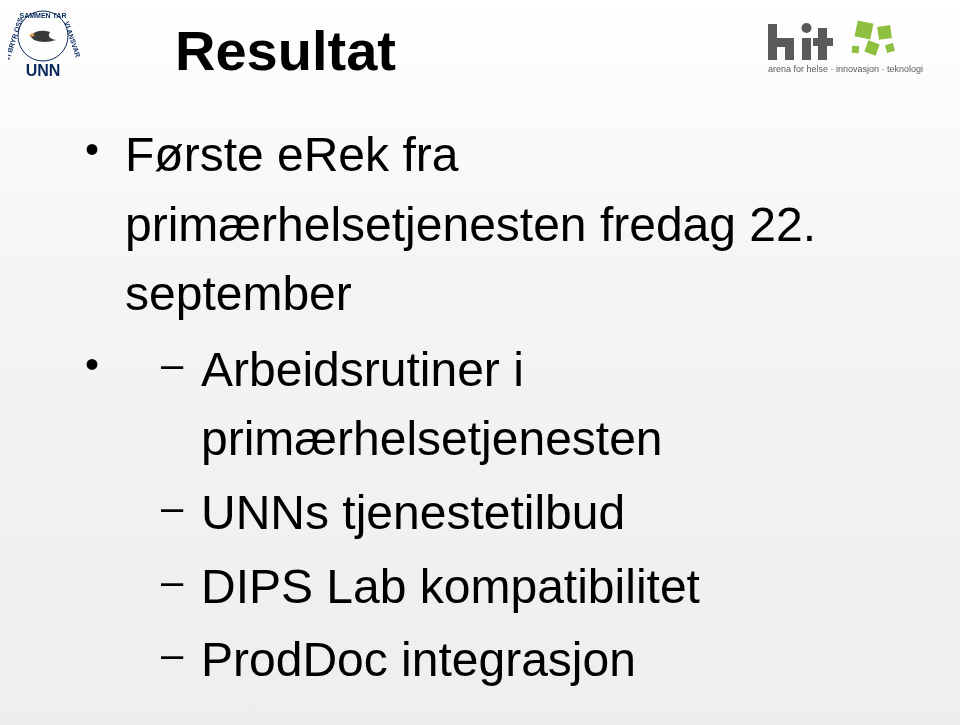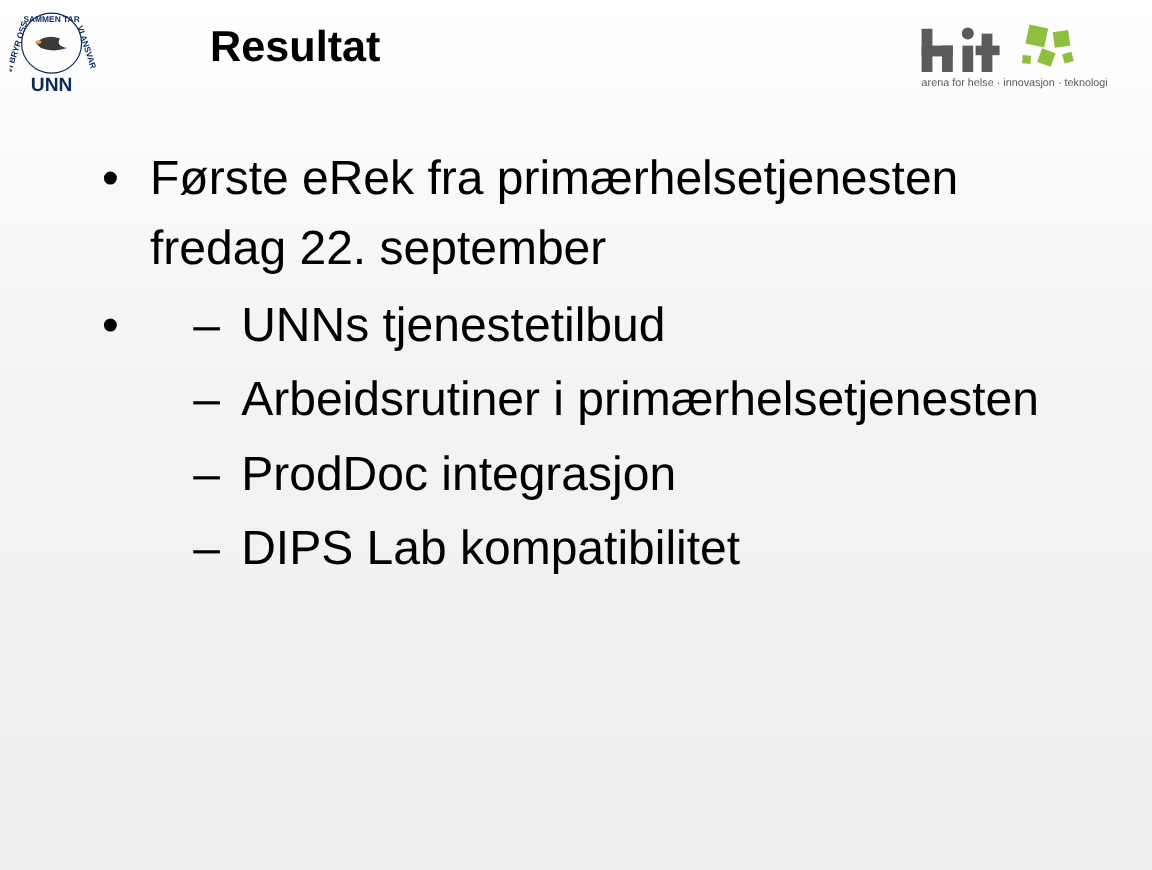--- a/index.html
+++ b/index.html
@@ -20,30 +20,30 @@
     position: absolute;
     top: 20px;
     right: 14px;
     width: 180px;
     height: 58px;
   }
   .title {
     position: absolute;
     top: 18px;
     left: 175px;
-    font-size: 36px;
+    font-size: 56px;
     font-weight: bold;
     color: #000;
   }
   .content {
     position: absolute;
     top: 120px;
     left: 85px;
     right: 40px;
-    font-size: 40px;
+    font-size: 48px;
     color: #000;
     line-height: 1.45;
   }
   ul.level1 {
     list-style: none;
   }
   ul.level1 > li {
     position: relative;
     padding-left: 40px;
     margin-bottom: 6px;
@@ -124,27 +124,27 @@
 <div class="title">Resultat</div>
 
 <div class="content">
   <ul class="level1">
     <li>
       <span>Første eRek fra primærhelsetjenesten fredag 22. september</span>
     </li>
     <li>
       <ul class="level2">
         <li>
+          <span>Arbeidsrutiner i primærhelsetjenesten</span>
+        </li>
+        <li>
           <span>UNNs tjenestetilbud</span>
         </li>
         <li>
-          <span>Arbeidsrutiner i primærhelsetjenesten</span>
+          <span>DIPS Lab kompatibilitet</span>
         </li>
         <li>
           <span>ProdDoc integrasjon</span>
-        </li>
-        <li>
-          <span>DIPS Lab kompatibilitet</span>
         </li>
       </ul>
     </li>
   </ul>
 </div>
 
 </body></html>

